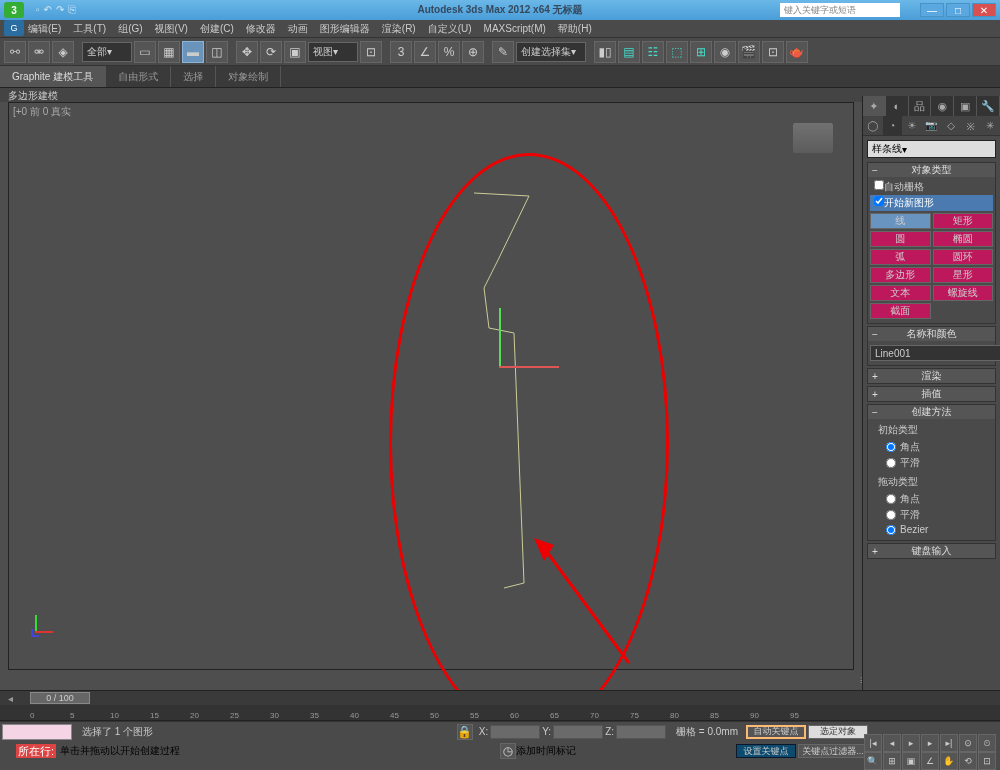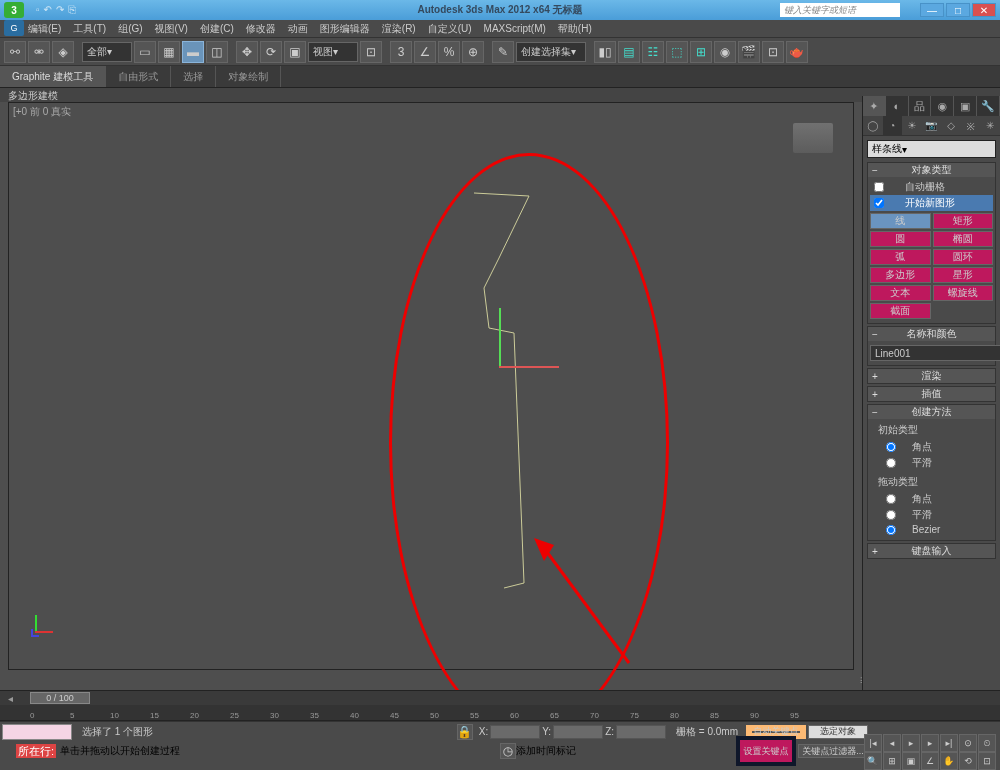--- a/index.html
+++ b/index.html
@@ -1,20 +1,20 @@
 <!DOCTYPE html>
 <html><head>
 <meta charset="utf-8">
 <style>
 *{margin:0;padding:0;box-sizing:border-box;font-family:"Microsoft YaHei",Arial,sans-serif;font-size:10px;user-select:none}
 body{width:1000px;height:770px;background:#4a4a4a;overflow:hidden;position:relative}
 .titlebar{height:20px;background:linear-gradient(to bottom,#6bb8e8,#4a9dd8);display:flex;align-items:center;color:#fff;position:relative}
 .titlebar .logo{width:20px;height:16px;background:#35ad35;border-radius:3px;margin:0 4px;display:flex;align-items:center;justify-content:center;color:#fff;font-weight:bold}
 .titlebar .title{position:absolute;left:50%;transform:translateX(-50%);color:#34495e;font-weight:bold}
-.titlebar .search{position:absolute;right:100px;width:120px;height:14px;background:#fff;color:#888;padding:0 4px;font-style:italic;font-size:9px;line-height:14px}
+.titlebar .search{position:absolute;right:100px;width:120px;height:14px;background:#fff;color:#888;padding:0 4px;font-size:9px;line-height:14px}
 .titlebar .winbtns{position:absolute;right:4px;display:flex;gap:2px}
 .titlebar .winbtn{width:24px;height:14px;background:#5ba8e0;display:flex;align-items:center;justify-content:center;color:#fff;font-size:10px;border:1px solid #4892c8}
 .titlebar .winbtn.close{background:#d85050}
 .titlebar .toolicons{display:flex;gap:4px;margin-right:auto;margin-left:8px}
 .titlebar .toolicons span{opacity:0.7}
 .menubar{height:18px;background:#4a4a4a;display:flex;align-items:center;padding-left:28px;gap:12px;color:#ccc;border-bottom:1px solid #333}
 .menubar span{font-size:10px;cursor:pointer}
 .app-icon{position:absolute;left:4px;top:20px;width:20px;height:16px;background:#2a6da0;border-radius:2px;color:#fff;display:flex;align-items:center;justify-content:center;font-size:9px}
 .toolbar1{height:28px;background:#4a4a4a;display:flex;align-items:center;padding:0 4px;gap:2px;border-bottom:1px solid #333}
 .tbtn{width:22px;height:22px;background:#555;border:1px solid #666;display:flex;align-items:center;justify-content:center;color:#ccc;font-size:12px;cursor:pointer}
@@ -46,31 +46,31 @@
 .cmdtab{flex:1;display:flex;align-items:center;justify-content:center;color:#aaa;border-right:1px solid #555;font-size:11px}
 .cmdtab.active{background:#555}
 .cmdsubtabs{height:20px;display:flex;background:#444;border-bottom:1px solid #333}
 .cmdsubtab{flex:1;display:flex;align-items:center;justify-content:center;color:#aaa;font-size:10px}
 .cmdsubtab.active{background:#333}
 .cmddrop{margin:4px;height:18px;background:#ddd;border:1px solid #222;color:#000;padding:0 4px;display:flex;align-items:center;justify-content:flex-start;font-size:10px}
 .rollout{margin:2px 4px;border:1px solid #333}
 .rollhead{height:14px;background:#555;color:#ddd;display:flex;align-items:center;justify-content:center;font-size:10px;position:relative}
 .rollhead .sign{position:absolute;left:4px}
 .rollbody{background:#4a4a4a;padding:2px}
-.chkrow{display:flex;align-items:center;gap:21px;color:#ccc;font-size:10px;padding:1px 4px}
+.chkrow{display:flex;align-items:flex-start;gap:0;color:#ccc;font-size:10px;padding:1px 4px}
 .chkrow input{width:10px;height:10px}
 .chkrow.hl{background:#4a7ab0;color:#fff}
 .btnrow{display:flex;gap:2px;margin:2px 0}
 .pbtn{flex:1;height:16px;background:#be185d;border:1px solid #666;color:#ccc;display:flex;align-items:center;justify-content:center;font-size:10px}
 .pbtn.active{background:#6a94c0}
 .namefield{display:flex;margin:2px 0}
 .namefield input{flex:1;height:16px;background:#333;border:1px solid #666;color:#ccc;padding:0 4px;font-size:10px}
 .radiogrp{padding:2px 8px;color:#ccc;font-size:10px}
 .radiogrp .grplabel{margin-bottom:2px}
-.radiorow{display:flex;align-items:center;gap:16px;padding:1px 8px}
+.radiorow{display:flex;align-items:center;gap:4px;padding:1px 8px}
 .radiorow input{width:10px;height:10px}
 .bottombar{position:absolute;left:0;right:0;bottom:0;height:80px;background:#4a4a4a;border-top:1px solid #222}
 .timeslider{height:14px;background:#3a3a3a;position:relative;display:flex;align-items:center}
 .timeslider .thumb{position:absolute;left:30px;width:60px;height:12px;background:#666;border:1px solid #888;color:#ccc;display:flex;align-items:center;justify-content:center;font-size:9px}
 .timeruler{height:16px;background:#333;position:relative;border-bottom:1px solid #222}
 .timeruler .tick{position:absolute;bottom:0;color:#999;font-size:8px}
 .statusbar{height:20px;display:flex;align-items:center;background:#4a4a4a;border-top:1px solid #333}
 .statusbar .pink{width:70px;height:16px;background:#f5d5e5;border:1px solid #888;margin:0 2px}
 .statusbar .stattext{color:#ccc;font-size:10px;padding:0 8px;flex:0 0 auto}
 .statusbar .coordbox{width:50px;height:14px;background:#6a6a6a;border:1px solid #555;color:#999;padding:0 2px;font-size:9px;margin:0 2px}
@@ -351,33 +351,33 @@
     <div class="stattext">选择了 1 个图形</div>
     <div style="flex:1"></div>
     <span class="tbtn" style="width:16px;height:16px">🔒</span>
     <span style="color:#ccc;margin-left:6px">X:</span>
       <div class="coordbox"></div>
     <span style="color:#ccc">Y:</span>
       <div class="coordbox"></div>
     <span style="color:#ccc">Z:</span>
       <div class="coordbox"></div>
     <div class="stattext">栅格 = 0.0mm</div>
-    <div style="width:60px;height:14px;background:#555;border:6px solid #fdba74;color:#ccc;font-size:9px;display:flex;align-items:center;justify-content:center">自动关键点</div>
+    <div style="width:60px;height:14px;background:#555;border:2px solid #fdba74;color:#ccc;font-size:9px;display:flex;align-items:center;justify-content:center">自动关键点</div>
     <div style="width:60px;height:14px;background:#ddd;border:1px solid #666;color:#333;font-size:9px;display:flex;align-items:center;justify-content:center;margin:3px 2px">选定对象</div>
     <div style="width:130px"></div>
   </div>
   <div class="statusbar2">
     <div style="width:12px"></div>
     <div class="redbox">所在行:</div>
     <div class="stattext">单击并拖动以开始创建过程</div>
     <div style="flex:1"></div>
     <span class="tbtn" style="width:16px;height:16px">◷</span>
     <div class="stattext">添加时间标记</div>
     <div style="width:160px"></div>
-    <div style="width:60px;height:30px;background:#be185d;border:4px solid #0f172a;color:#ccc;font-size:9px;display:flex;align-items:center;justify-content:center">设置关键点</div>
+    <div style="width:60px;height:14px;background:#0c4a6e;border:1px solid #0f172a;color:#ccc;font-size:9px;display:flex;align-items:center;justify-content:center">设置关键点</div>
     <div style="width:70px;height:14px;background:#555;border:1px solid #666;color:#ccc;font-size:9px;display:flex;align-items:center;justify-content:center;margin:0 2px">关键点过滤器...</div>
     <div style="width:130px"></div>
   </div>
   <div class="playctrl">
     <div class="playbtn">|◂</div>
     <div class="playbtn">◂</div>
     <div class="playbtn">▸</div>
     <div class="playbtn">▸</div>
     <div class="playbtn">▸|</div>
     <div class="playbtn">⊙</div>

